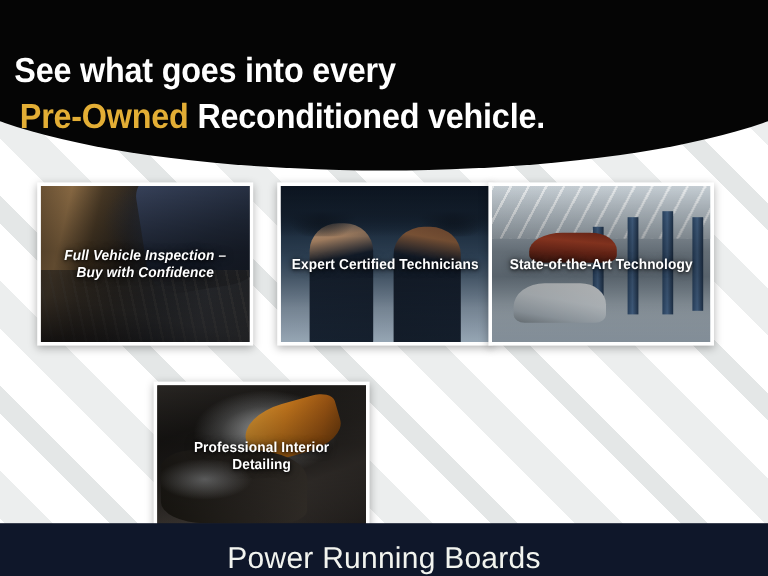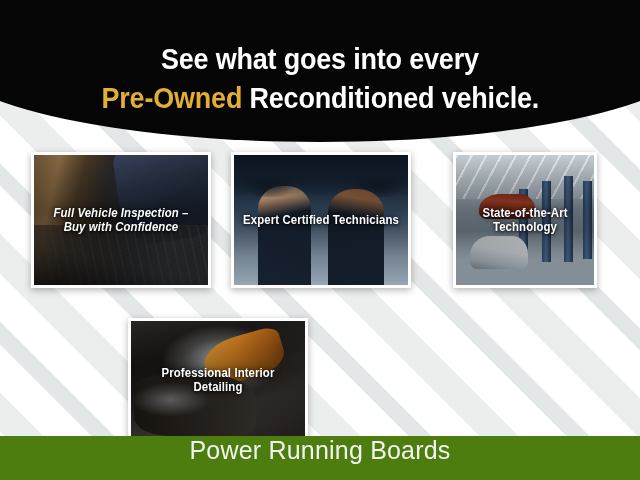--- a/index.html
+++ b/index.html
@@ -46,21 +46,21 @@
     z-index: 3;
   }
   .header-inner {
     position: absolute;
     left: 60px;
     top: 120px;
     width: 640px;
     height: 142px;
     display: flex;
     flex-direction: column;
-    align-items: center;
+    align-items: flex-start;
     justify-content: center;
     padding-top: 16px;
     box-sizing: border-box;
   }
   .headline {
     font-family: "Liberation Sans Narrow", "Liberation Sans", sans-serif;
     font-weight: bold;
     font-size: 29px;
     line-height: 1.33;
     color: #ffffff;
@@ -104,21 +104,21 @@
     text-shadow: 0 1px 3px rgba(0,0,0,0.85), 0 0 7px rgba(0,0,0,0.7);
     z-index: 4;
     padding: 0 5px;
     box-sizing: border-box;
     transform: translateY(-50%) scaleX(0.95);
   }
 
   
   #card-0 { left: 31px;  top: 152px; width: 180px; height: 136px; font-style: italic; }
   #card-1 { left: 231px; top: 152px; width: 180px; height: 136px; padding-left: 36px; }
-  #card-2 { left: 453px; top: 152px; width: 144px; height: 136px; text-decoration: underline; }
+  #card-2 { left: 407px; top: 152px; width: 188px; height: 136px; text-decoration: underline; }
   #card-3 { left: 128px; top: 318px; width: 180px; height: 123px; }
   #card-4 { left: 328px; top: 318px; width: 180px; height: 123px; }
 
   
   .ph { position: absolute; inset: 0; }
 
   
   .ph-inspect {
     background:
       radial-gradient(ellipse 60% 45% at 72% 22%, rgba(38,48,68,0.95), rgba(20,26,38,0) 70%),
@@ -284,23 +284,23 @@
     z-index: 3;
   }
 
   
   .footer-bar {
     position: absolute;
     left: 0;
     bottom: 0;
     width: 640px;
     height: 44px;
-    background: #4d7c0f;
+    background: #0f172a;
     display: flex;
-    align-items: flex-start;
+    align-items: flex-end;
     justify-content: center;
     z-index: 6;
   }
   .footer-title {
     color: #f2f4ef;
     font-family: "Liberation Sans", sans-serif;
     font-weight: normal;
     font-size: 25px;
     letter-spacing: 0.2px;
   }

